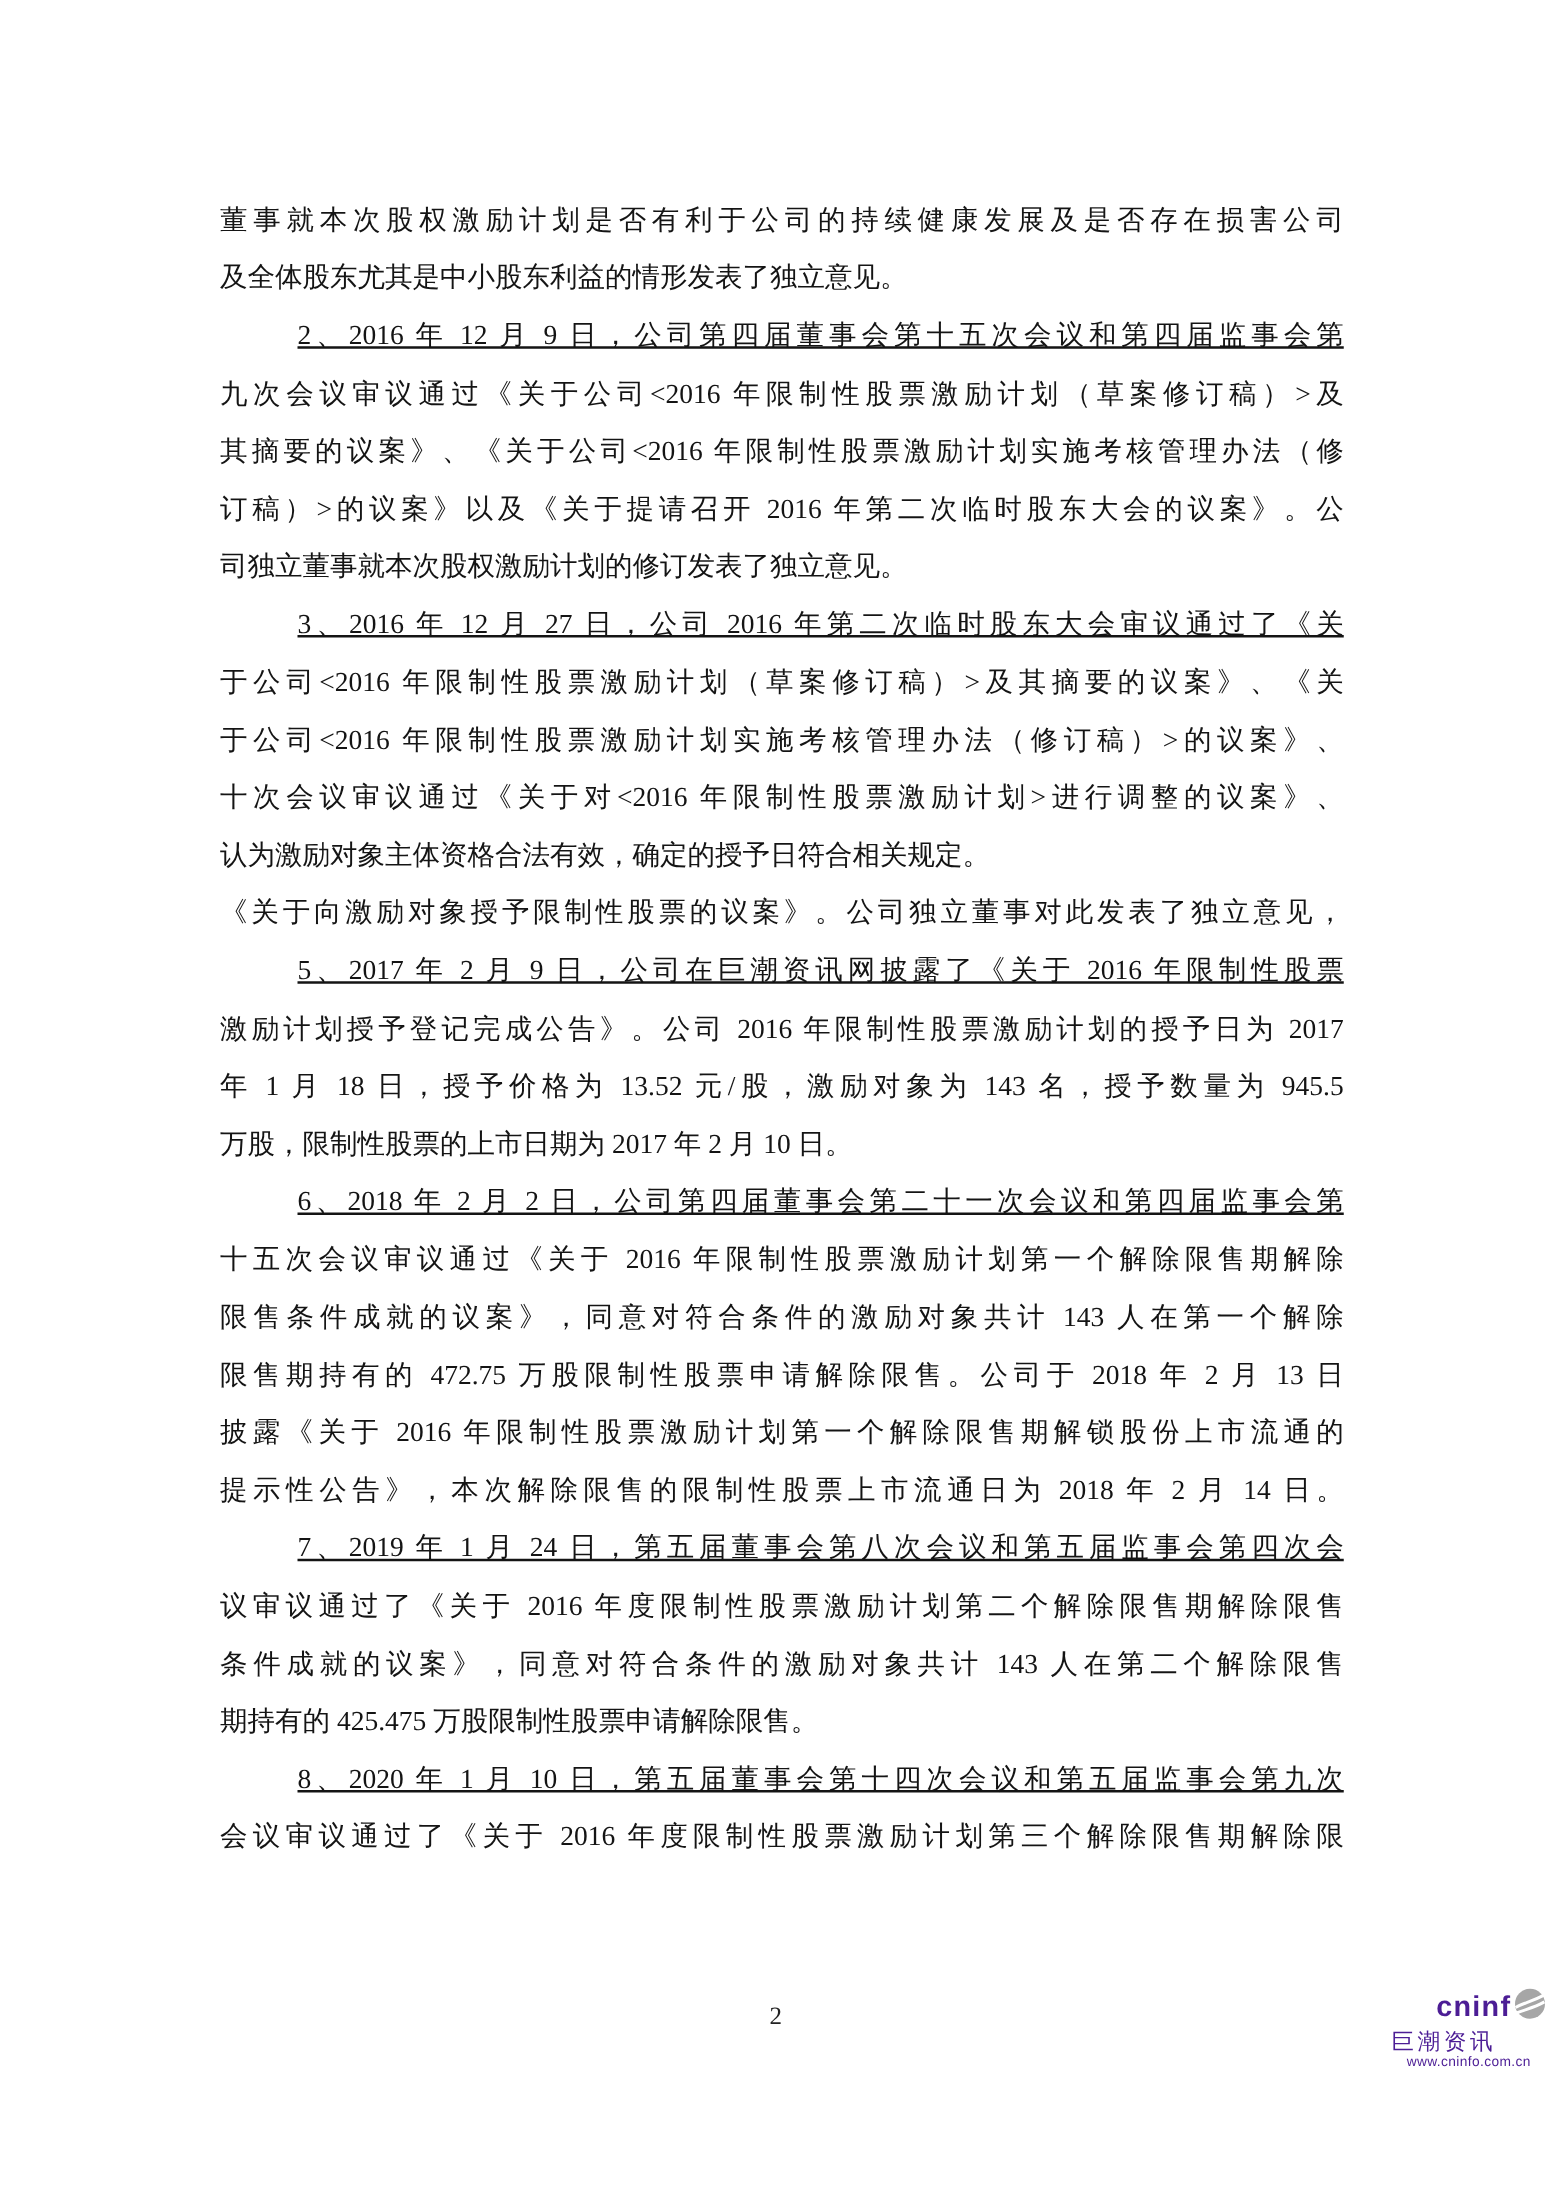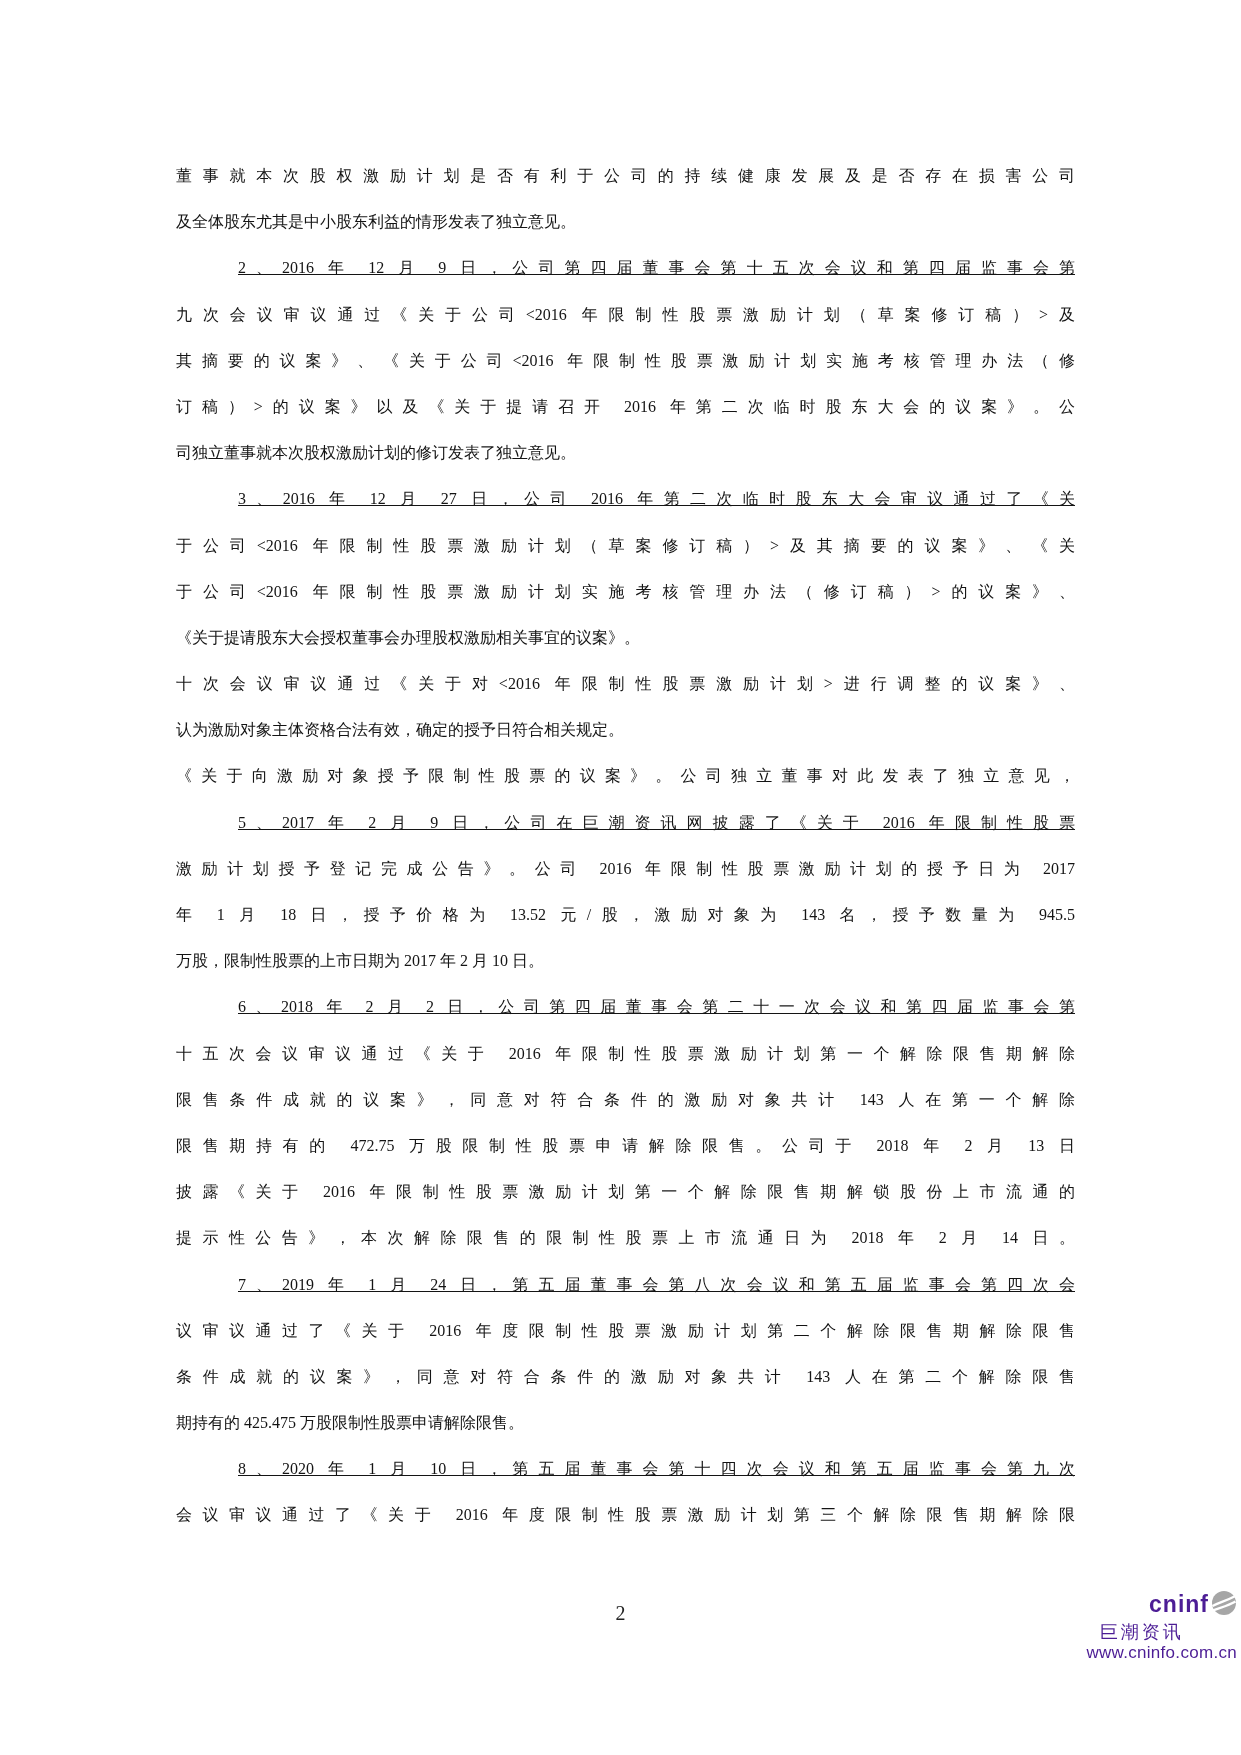--- a/index.html
+++ b/index.html
@@ -9,21 +9,21 @@
     position: relative;
     font-family: "Liberation Serif", "DejaVu Serif", serif;
     overflow: hidden;
   }
   .doc-body {
     position: absolute;
     left: 176px; top: 153px; width: 899px;
     color: #141414;
   }
   .line {
-    font-size: 16px;
+    font-size: 22px;
     line-height: 46.2px;
     height: 46.2px;
     white-space: nowrap;
     overflow: visible;
   }
   .line.j {
     text-align: justify;
     text-align-last: justify;
     text-justify: inter-character;
   }
@@ -55,41 +55,40 @@
     font-weight: bold;
     letter-spacing: 1px;
   }
   .logo-cn {
     font-size: 18px;
     letter-spacing: 3px;
     margin-top: 4px;
     margin-right: 40px;
   }
   .logo-url {
-    font-size: 17px;
+    font-size: 11px;
     margin-top: 3px;
     letter-spacing: 0.3px;
   }
   .swirl { display: inline-block; }
 </style>
 </head>
 <body>
 
 <div class="doc-body">
     <div class="line j">董事就本次股权激励计划是否有利于公司的持续健康发展及是否存在损害公司</div>
     <div class="line">及全体股东尤其是中小股东利益的情形发表了独立意见。</div>
     <div class="line j ind">2、2016 年 12 月 9 日，公司第四届董事会第十五次会议和第四届监事会第</div>
     <div class="line j">九次会议审议通过《关于公司&lt;2016 年限制性股票激励计划（草案修订稿）&gt;及</div>
     <div class="line j">其摘要的议案》、《关于公司&lt;2016 年限制性股票激励计划实施考核管理办法（修</div>
     <div class="line j">订稿）&gt;的议案》以及《关于提请召开 2016 年第二次临时股东大会的议案》。公</div>
     <div class="line">司独立董事就本次股权激励计划的修订发表了独立意见。</div>
     <div class="line j ind">3、2016 年 12 月 27 日，公司 2016 年第二次临时股东大会审议通过了《关</div>
     <div class="line j">于公司&lt;2016 年限制性股票激励计划（草案修订稿）&gt;及其摘要的议案》、《关</div>
     <div class="line j">于公司&lt;2016 年限制性股票激励计划实施考核管理办法（修订稿）&gt;的议案》、</div>
-    <div class="line">《关于提请股东大会授权董事会办理股权激励相关事宜的议案》。</div>
     <div class="line j">十次会议审议通过《关于对&lt;2016 年限制性股票激励计划&gt;进行调整的议案》、</div>
     <div class="line">认为激励对象主体资格合法有效，确定的授予日符合相关规定。</div>
     <div class="line j">《关于向激励对象授予限制性股票的议案》。公司独立董事对此发表了独立意见，</div>
     <div class="line j ind">5、2017 年 2 月 9 日，公司在巨潮资讯网披露了《关于 2016 年限制性股票</div>
     <div class="line j">激励计划授予登记完成公告》。公司 2016 年限制性股票激励计划的授予日为 2017</div>
     <div class="line j">年 1 月 18 日，授予价格为 13.52 元/股，激励对象为 143 名，授予数量为 945.5</div>
     <div class="line">万股，限制性股票的上市日期为 2017 年 2 月 10 日。</div>
     <div class="line j ind">6、2018 年 2 月 2 日，公司第四届董事会第二十一次会议和第四届监事会第</div>
     <div class="line j">十五次会议审议通过《关于 2016 年限制性股票激励计划第一个解除限售期解除</div>
     <div class="line j">限售条件成就的议案》，同意对符合条件的激励对象共计 143 人在第一个解除</div>

